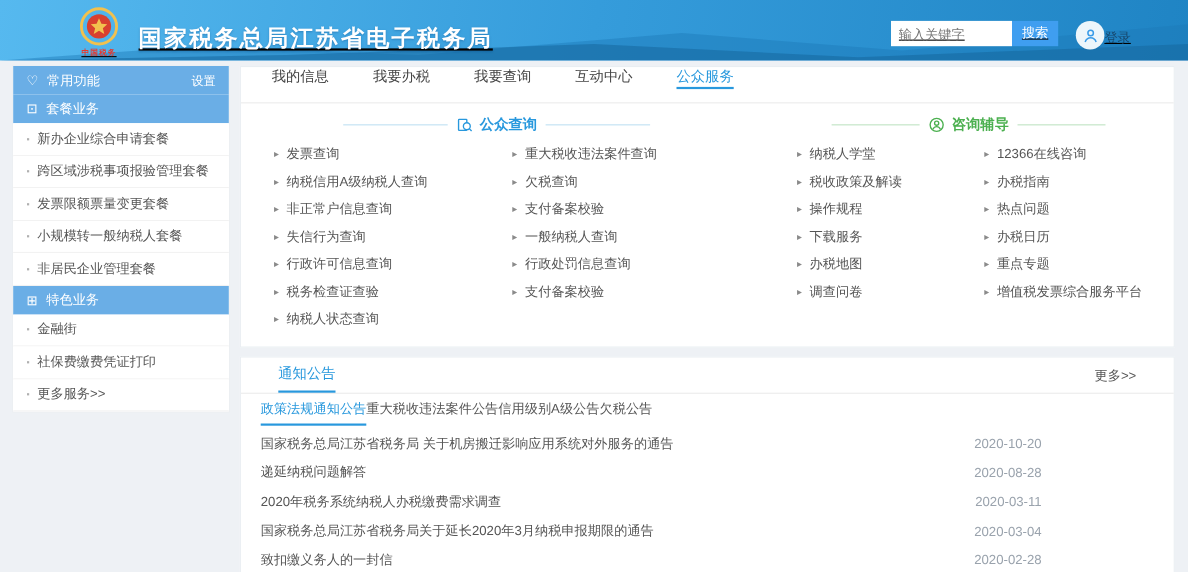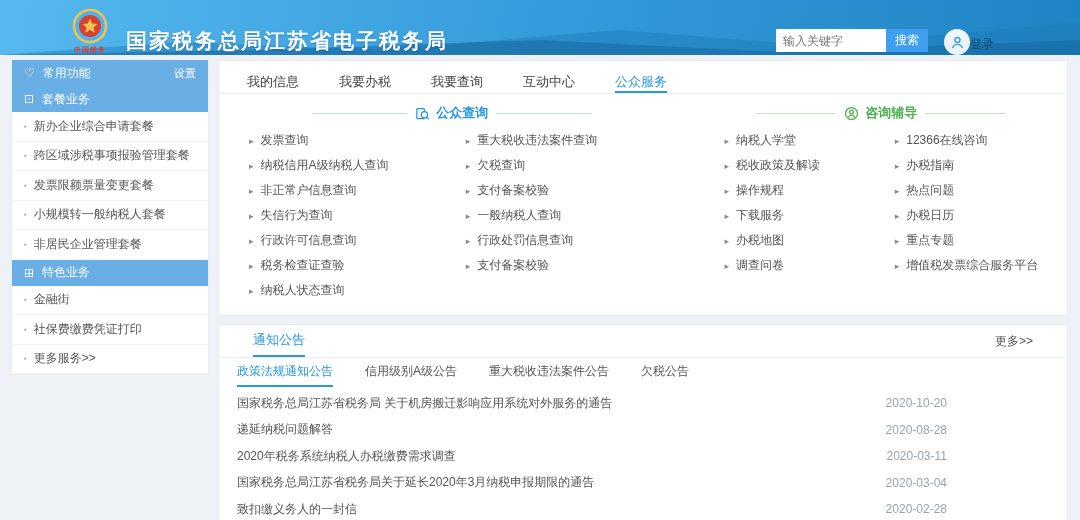--- a/index.html
+++ b/index.html
@@ -8,21 +8,21 @@
     font-family:"Liberation Sans","DejaVu Sans",sans-serif;
     background:#eef1f5; overflow:hidden; position:relative;
   }
   
   .header {
     position:relative; height:55px;
     background:linear-gradient(100deg,#56b9ef 0%,#359cdb 50%,#1f84c4 100%);
     overflow:hidden;
   }
   .mountains { position:absolute; bottom:0; left:0; width:1080px; height:55px; }
-  .header-inner { position:relative; display:flex; align-items:flex-end; height:100%; padding:4px 86px 0 66px; }
+  .header-inner { position:relative; display:flex; align-items:center; height:100%; padding:4px 52px 0 66px;text-decoration:underline; }
   .logo-wrap { display:flex; flex-direction:column; align-items:center; width:48px; }
   .logo-caption { font-size:7px; color:#e8372c; font-weight:bold; letter-spacing:1px; margin-top:1px; }
   .site-title { color:#fff; font-size:21px; font-weight:bold; letter-spacing:2px; margin:11px 0 0 12px; text-shadow:0 1px 2px rgba(0,60,120,.35); }
   .header-right { margin-left:auto; display:flex; align-items:flex-start; gap:16px; margin-top:5px; }
   .search-box { display:flex; }
   .search-input { width:110px; height:23px; border:none; outline:none; padding:0 7px; font-size:12px; color:#333; background:#fff; }
   .search-btn { width:42px; height:23px; border:none; background:#3f9ef0; color:#fff; font-size:12px; cursor:pointer; }
   .login-block { display:flex; flex-direction:row; align-items:center; cursor:pointer; }
   .login-circle { width:26px; height:26px; border-radius:50%; background:rgba(255,255,255,.92); display:flex; align-items:center; justify-content:center; }
   .login-label { font-size:12px; color:#17466b; margin-top:4px; }
@@ -32,41 +32,41 @@
   .sidebar { width:196px; background:#fff; font-size:12px; color:#555; box-shadow:0 0 0 1px #eceff2; }
   .side-head { background:#6aaee6; color:#fff; height:26px; display:flex; align-items:center; padding:0 12px; gap:8px; cursor:pointer; }
   .side-head .glyph { font-size:12px; }
   .side-settings { margin-left:auto; font-size:11px; cursor:pointer; }
   .side-item { height:29.5px; display:flex; align-items:center; padding:0 12px; border-bottom:1px solid #f2f2f2; gap:7px; cursor:pointer; background:#fff; }
   .side-bullet { color:#b0b0b0; font-size:8px; }
   
   .main-col { flex:1; display:flex; flex-direction:column; gap:8px; }
   .card { background:#fff; border:1px solid #e9eef2; }
   
-  .tabs-row { display:flex; gap:40px; padding:0 28px; border-bottom:1px solid #ececec; height:33px; align-items:flex-end; }
+  .tabs-row { display:flex; gap:40px; padding:0 28px; border-bottom:1px solid #ececec; height:33px; align-items:flex-start; }
   .tab { font-size:13px; color:#444; cursor:pointer; display:flex; align-items:center; border-bottom:2px solid transparent; }
   .tab.active { color:#2898dd; border-bottom-color:#2898dd; }
   
   .sections { display:flex; padding:4px 16px 12px 16px;gap:42px; }
   .section-left { width:56%; }
   .section-right { width:44%; }
   .sec-head { display:flex; align-items:center; justify-content:center; gap:8px; height:30px; }
   .sec-line-blue { height:1px; width:95px; background:#bfe0f2; }
   .sec-line-green { height:1px; width:80px; background:#bfe3c2; }
   .sec-title-blue { color:#2898dd; font-size:13px; font-weight:bold; display:flex; align-items:center; gap:6px; }
   .sec-title-green { color:#4cb050; font-size:13px; font-weight:bold; display:flex; align-items:center; gap:6px; }
   .links-cols { display:flex; }
   .links-col { flex:1; }
   .link-item { height:25px; display:flex; align-items:center; gap:7px; font-size:12px; color:#555; cursor:pointer; padding-left:14px; white-space:nowrap; }
   .arrow { color:#8a8a8a; font-size:9px; }
   
   .notice-head { display:flex; align-items:stretch; border-bottom:1px solid #ececec; padding:0 34px; height:33px; }
   .notice-title { color:#2898dd; font-size:13px; border-bottom:2px solid #2898dd; display:flex; align-items:center; cursor:pointer; }
   .more-link { margin-left:auto; font-size:12px; color:#555; cursor:pointer; display:flex; align-items:center; }
-  .notice-tabs { display:flex; gap:32px; padding:0 18px; height:29px; align-items:center; }
+  .notice-tabs { display:flex; padding:0 18px; height:29px; align-items:center; }
   .ntab { font-size:12px; color:#555; cursor:pointer; height:100%; display:flex; align-items:center; border-bottom:2px solid transparent; }
   .ntab.active { color:#2898dd; border-bottom-color:#2898dd; }
   .notice-list { padding:3px 18px 6px 18px; }
   .notice-row { display:flex; align-items:center; height:26.5px; font-size:12px; color:#555; cursor:pointer; }
   .notice-date { margin-left:auto; color:#9aa3ad; margin-right:102px; }
 </style>
 </head>
 <body>
 
 <div class="header">
@@ -308,22 +308,22 @@
       </div>
     </div>
 
     <div class="card">
       <div class="notice-head">
         <div class="notice-title">通知公告</div>
         <div class="more-link">更多&gt;&gt;</div>
       </div>
       <div class="notice-tabs">
         <div class="ntab active">政策法规通知公告</div>
+        <div class="ntab">重大税收违法案件公告</div>
         <div class="ntab">信用级别A级公告</div>
-        <div class="ntab">重大税收违法案件公告</div>
         <div class="ntab">欠税公告</div>
       </div>
       <div class="notice-list">
         <div class="notice-row">
           <span>国家税务总局江苏省税务局 关于机房搬迁影响应用系统对外服务的通告</span>
           <span class="notice-date">2020-10-20</span>
         </div>
         <div class="notice-row">
           <span>递延纳税问题解答</span>
           <span class="notice-date">2020-08-28</span>

